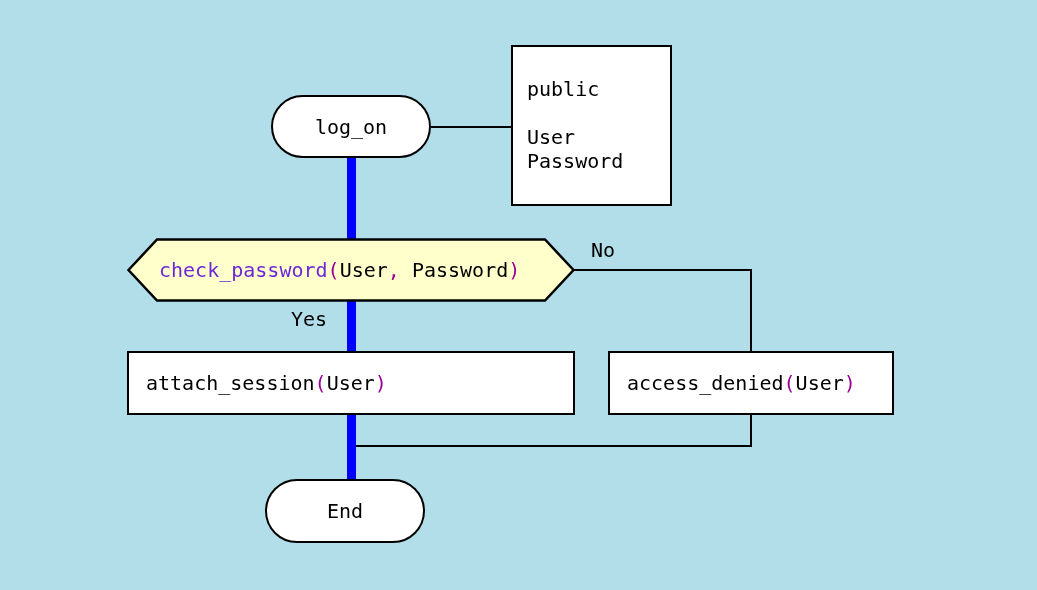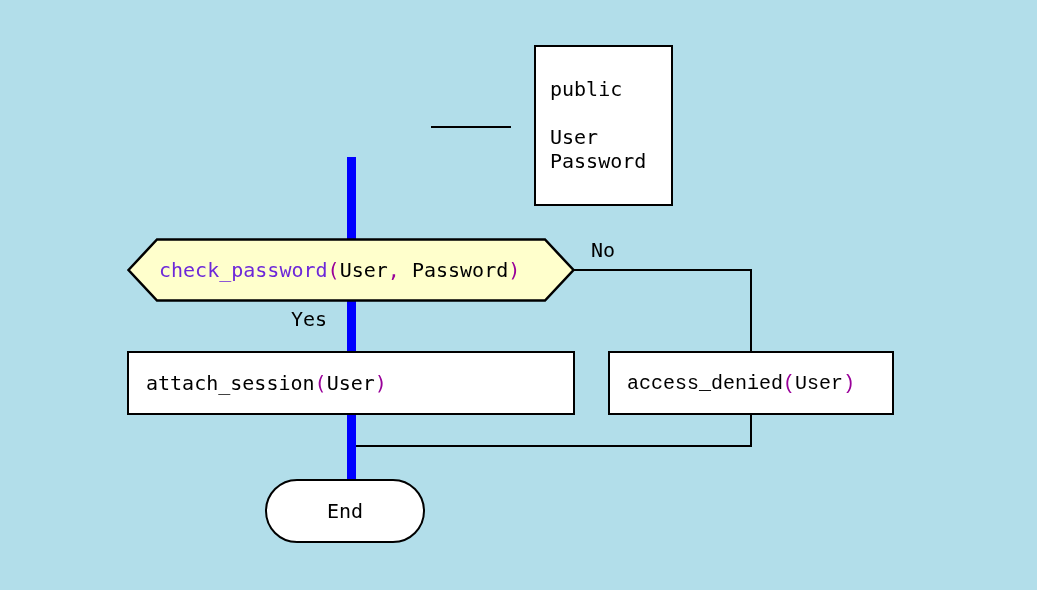--- a/index.html
+++ b/index.html
@@ -94,22 +94,25 @@
   <div class="edge" style="left:431px; top:126px; width:80px; height:2px;"></div>
   <div class="edge" style="left:574px; top:269px; width:178px; height:2px;"></div>
   <div class="edge" style="left:750px; top:269px; width:2px; height:82px;"></div>
   <div class="edge" style="left:750px; top:415px; width:2px; height:32px;"></div>
   <div class="edge" style="left:351px; top:445px; width:401px; height:2px;"></div>
 
   <div class="flow" style="top:157px; height:83px;"></div>
   <div class="flow" style="top:300px; height:52px;"></div>
   <div class="flow" style="top:414px; height:66px;"></div>
 
+  <div class="node stadium" style="left:271px; top:95px; width:160px; height:63px;">
+    <span>log_on</span>
+  </div>
 
-  <div class="note" style="left:511px; top:45px; width:139px; height:161px;margin-left:23px;">
+  <div class="note" style="left:511px; top:45px; width:161px; height:161px;">
     <div>public</div>
     <div class="note-gap">User</div>
     <div>Password</div>
   </div>
 
   <svg class="hex-svg" viewBox="0 0 448 64">
     <polygon points="1.5,32 30,1.5 418,1.5 446.5,32 418,62.5 30,62.5" fill="#ffffcc" stroke="#000000" stroke-width="2.5"></polygon>
   </svg>
   <div class="hex-text">
       <span style="color: #6d28d9; white-space: pre;">check_password</span>
@@ -121,21 +124,21 @@
       <span style="color: rgb(153, 0, 153); white-space: pre;">)</span>
     </div>
 
   <div class="edge-label" style="left:291px; top:306px;">Yes</div>
   <div class="edge-label" style="left:591px; top:237px;">No</div>
 
   <div class="node rect-left" style="left:127px; top:351px; width:448px; height:64px;">
     <span><span style="color: rgb(0, 0, 0); white-space: pre; margin-top: 32px;">attach_session</span><span style="color: rgb(153, 0, 153); white-space: pre;">(</span><span style="color: rgb(0, 0, 0); white-space: pre;">User</span><span style="color: rgb(153, 0, 153); white-space: pre;">)</span></span>
   </div>
 
-  <div class="node rect-left" style="left:608px; top:351px; width:286px; height:64px;font-family:Liberation Mono, monospace;">
+  <div class="node rect-left" style="left:608px; top:351px; width:286px; height:64px;">
     <span><span style="color: rgb(0, 0, 0); white-space: pre;">access_denied</span><span style="color: rgb(153, 0, 153); white-space: pre;">(</span><span style="color: rgb(0, 0, 0); white-space: pre;">User</span><span style="color: rgb(153, 0, 153); white-space: pre;">)</span></span>
   </div>
 
   <div class="node stadium" style="left:265px; top:479px; width:160px; height:64px;">
     <span>End</span>
   </div>
 
 </div>
 
 </body></html>

